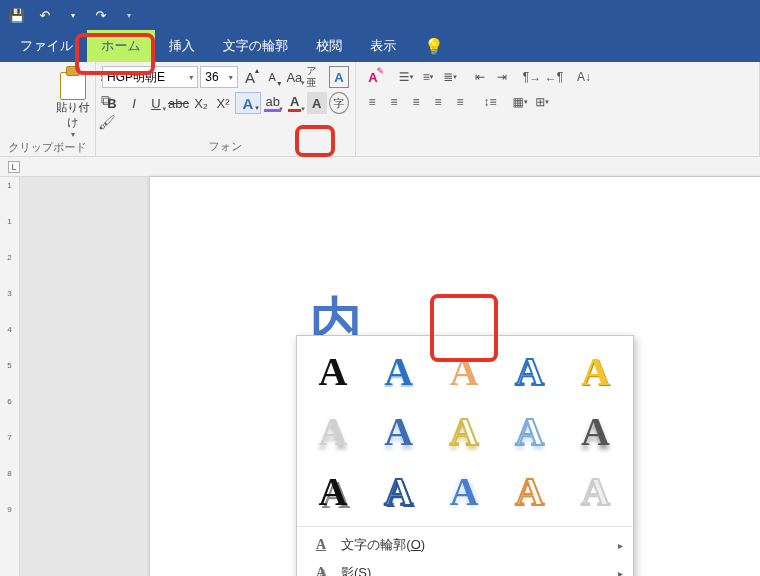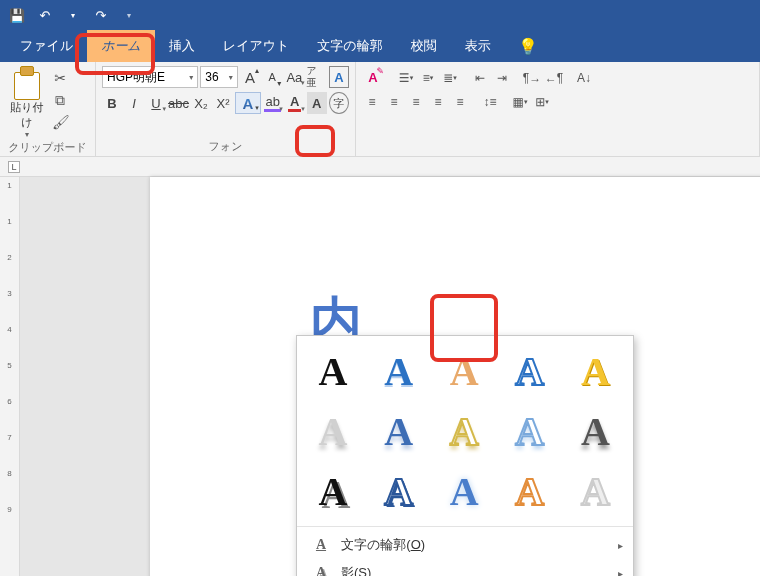--- a/index.html
+++ b/index.html
@@ -5,40 +5,40 @@
 * { box-sizing: border-box; margin: 0; padding: 0; font-family: "Yu Gothic UI", "Meiryo", sans-serif; }
 html, body { width: 760px; height: 576px; overflow: hidden; background: #fff; }
 
 
 .titlebar { height: 30px; background: #2b579a; display: flex; align-items: center; padding: 0 8px; gap: 10px; }
 .tb-btn { width: 18px; height: 18px; display: flex; align-items: center; justify-content: center; color: #fff; font-size: 13px; }
 
 
 .tabs { height: 32px; background: #2b579a; display: flex; align-items: flex-end; padding: 0 6px; gap: 0; color: #fff; font-size: 13px; }
 .tab { padding: 7px 14px; cursor: pointer; }
-.tab.active { background: #fdba74; color: #2b579a; font-style: italic; }
+.tab.active { background: #bef264; color: #2b579a; }
 .tab-tell { margin-left: 6px; color: #fff; font-size: 16px; padding: 6px 8px; }
 
 
 .ribbon { height: 95px; background: #f3f3f3; border-bottom: 1px solid #d9d9d9; display: flex; }
 .group { border-right: 1px solid #d9d9d9; padding: 4px 6px 2px; display: flex; flex-direction: column; justify-content: space-between; }
 .group-title { font-size: 11px; color: #666; text-align: center; padding-top: 1px; }
 .group-body { display: flex; gap: 4px; }
 
 
-.clip-col { display: flex; flex-direction: column; align-items: flex-end; }
+.clip-col { display: flex; flex-direction: column; align-items: flex-end; margin-left: 46px; }
 .paste-btn { width: 42px; text-align: center; font-size: 11px; color: #333; }
 .paste-ico { width: 30px; height: 32px; margin: 0 auto 2px; position: relative; }
 .paste-ico .board { position: absolute; left: 2px; top: 6px; width: 26px; height: 28px; background: #fff; border: 1px solid #b8860b; border-radius: 2px; }
 .paste-ico .clip { position: absolute; left: 8px; top: 0; width: 14px; height: 10px; background: #d9a441; border: 1px solid #b8860b; border-radius: 2px; }
 .clip-side { display: flex; flex-direction: column; gap: 6px; padding-top: 4px; }
 .mini-ico { width: 16px; height: 16px; font-size: 14px; color: #555; text-align: center; line-height: 16px; }
 
 
-.font-row1 { display: flex; gap: 2px; align-items: flex-end; }
+.font-row1 { display: flex; gap: 2px; align-items: center; }
 .combo { height: 22px; background: #fff; border: 1px solid #c0c0c0; font-size: 12px; padding: 0 4px; display: flex; align-items: center; justify-content: space-between; }
 .combo .arr { color: #666; font-size: 8px; margin-left: 2px; }
 .rb-ico { width: 22px; height: 22px; display: flex; align-items: center; justify-content: center; font-size: 13px; color: #444; position: relative; }
 .rb-ico.sub { font-size: 13px; }
 .rb-ico .drp { position: absolute; right: 0; bottom: 1px; font-size: 7px; color: #666; }
 .font-row2 { display: flex; gap: 2px; align-items: center; margin-top: 4px; }
 .bold { font-weight: bold; }
 .italic { font-style: italic; }
 .under { text-decoration: underline; }
 .strike { text-decoration: line-through; }
@@ -89,21 +89,20 @@
   <div class="tb-btn">↶</div>
   <div class="tb-btn" style="font-size:8px">▾</div>
   <div class="tb-btn">↷</div>
   <div class="tb-btn" style="font-size:8px;opacity:.7">▾</div>
 </div>
 
 <div class="tabs">
   <div class="tab">ファイル</div>
   <div class="tab active">ホーム</div>
   <div class="tab">挿入</div>
-  <div class="tab">レイアウト</div>
   <div class="tab">文字の輪郭</div>
   <div class="tab">校閲</div>
   <div class="tab">表示</div>
   <div class="tab-tell">💡</div>
 </div>
 
 <div class="ribbon">
 
   <div class="group" style="width:96px">
     <div class="group-body">

